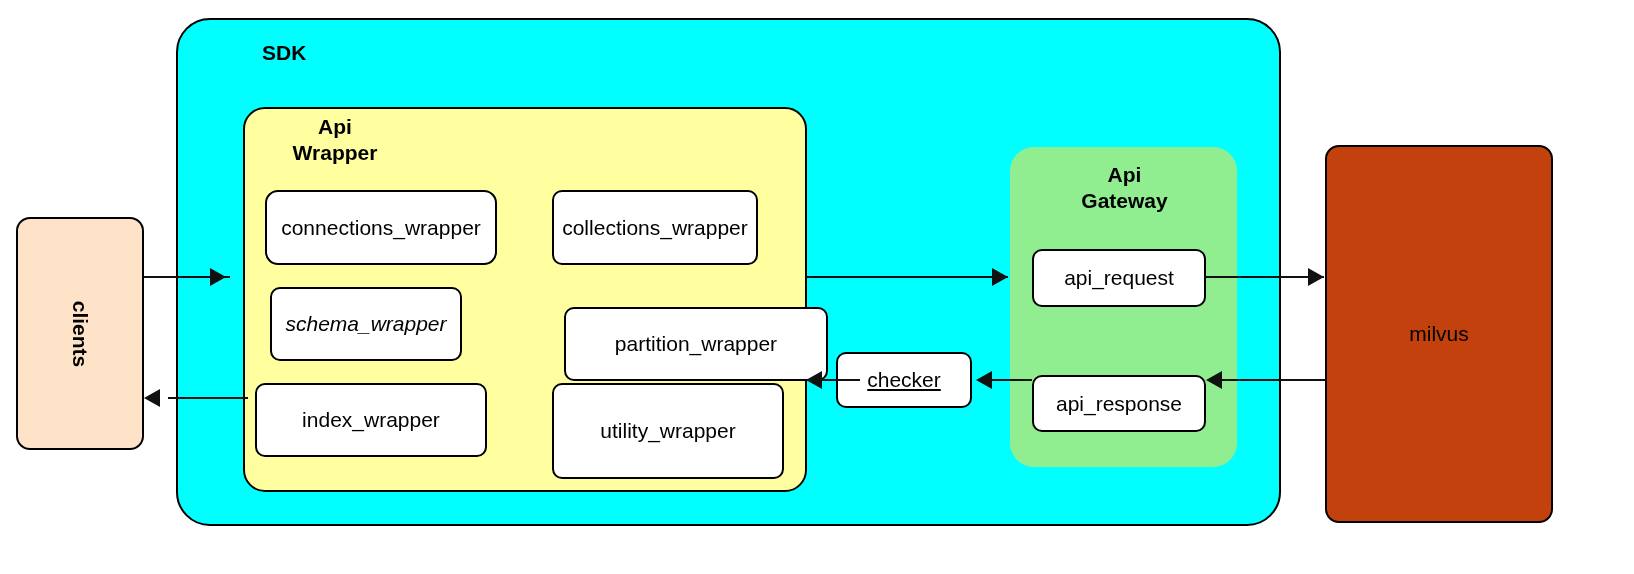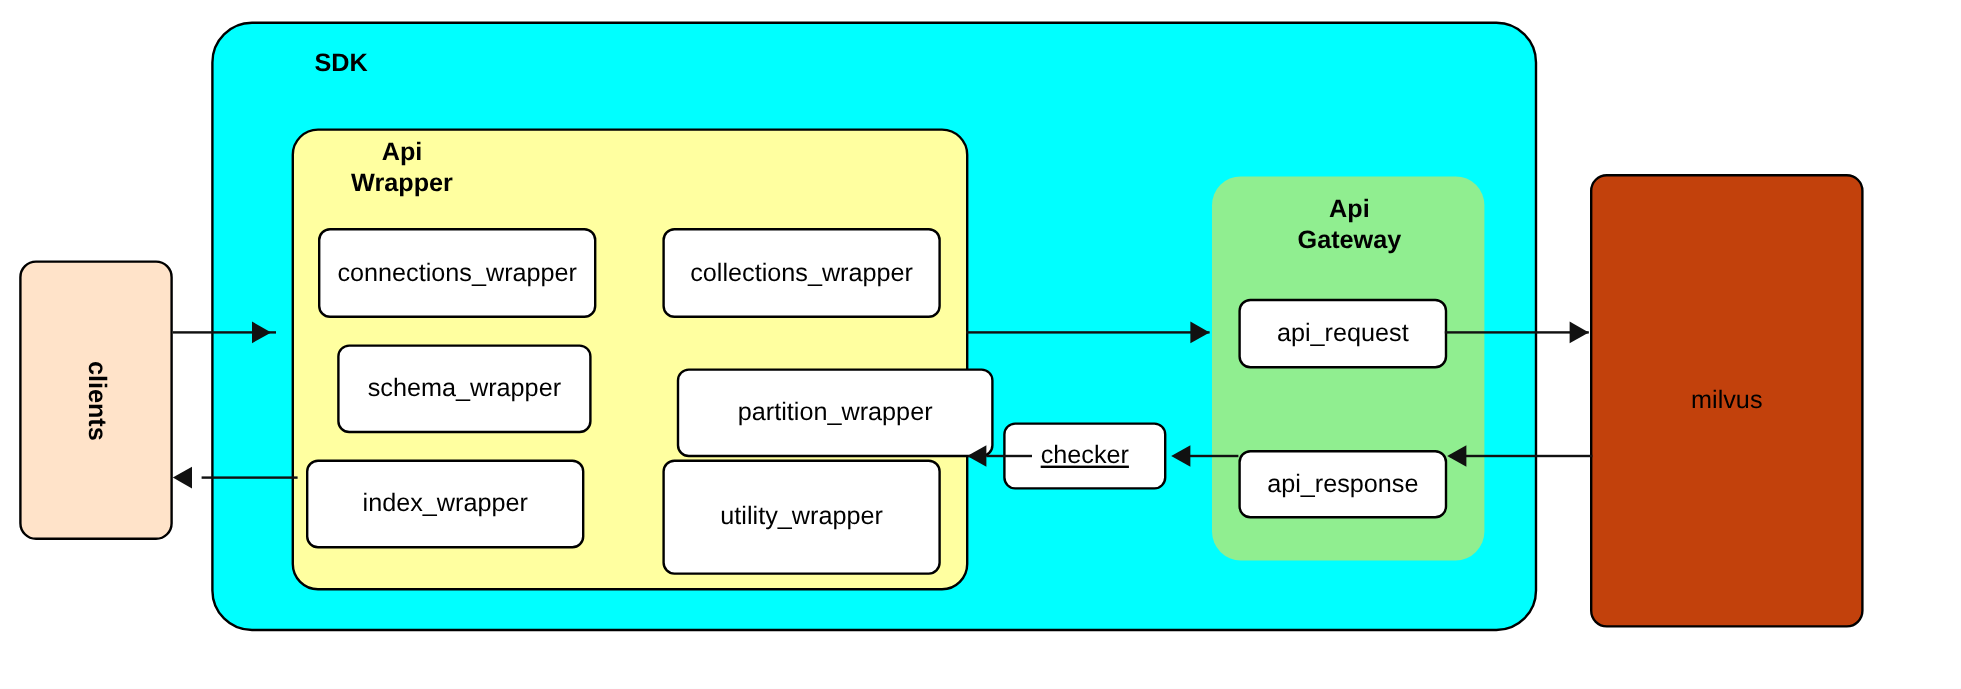--- a/index.html
+++ b/index.html
@@ -119,27 +119,27 @@
 
   <div class="node sdk-container" style="left:176px; top:18px; width:1105px; height:508px;"></div>
 
   <div class="group-title" style="left:222px; top:40px; width:120px; text-align:left;margin-left:40px;">SDK</div>
 
   <div class="node wrapper-container" style="left:243px; top:107px; width:564px; height:385px;"></div>
 
   <div class="group-title" style="left:260px; top:114px; width:150px; text-align:center;">Api
 Wrapper</div>
 
-  <div class="node leaf-box" style="left:265px; top:190px; width:232px; height:75px;">connections_wrapper</div>
+  <div class="node leaf-box" style="left:265px; top:190px; width:232px; height:75px;border-radius:13px;">connections_wrapper</div>
 
-  <div class="node leaf-box" style="left:281px; top:287px; width:212px; height:74px;">schema_wrapper</div>
+  <div class="node leaf-box" style="left:270px; top:287px; width:192px; height:74px;font-style:italic;">schema_wrapper</div>
 
   <div class="node leaf-box" style="left:255px; top:383px; width:232px; height:74px;">index_wrapper</div>
 
-  <div class="node leaf-box" style="left:552px; top:190px; width:232px; height:75px;">collections_wrapper</div>
+  <div class="node leaf-box" style="left:552px; top:190px; width:206px; height:75px;">collections_wrapper</div>
 
   <div class="node leaf-box" style="left:564px; top:287px; width:264px; height:74px;margin-top:20px;">partition_wrapper</div>
 
   <div class="node leaf-box" style="left:552px; top:383px; width:232px; height:96px;">utility_wrapper</div>
 
   <div class="node leaf-box" style="left:836px; top:352px; width:136px; height:56px;text-decoration:underline;">checker</div>
 
   <div class="node gateway-container" style="left:1010px; top:147px; width:227px; height:320px;"></div>
 
   <div class="group-title" style="left:1022px; top:162px; width:205px; text-align:center;">Api

